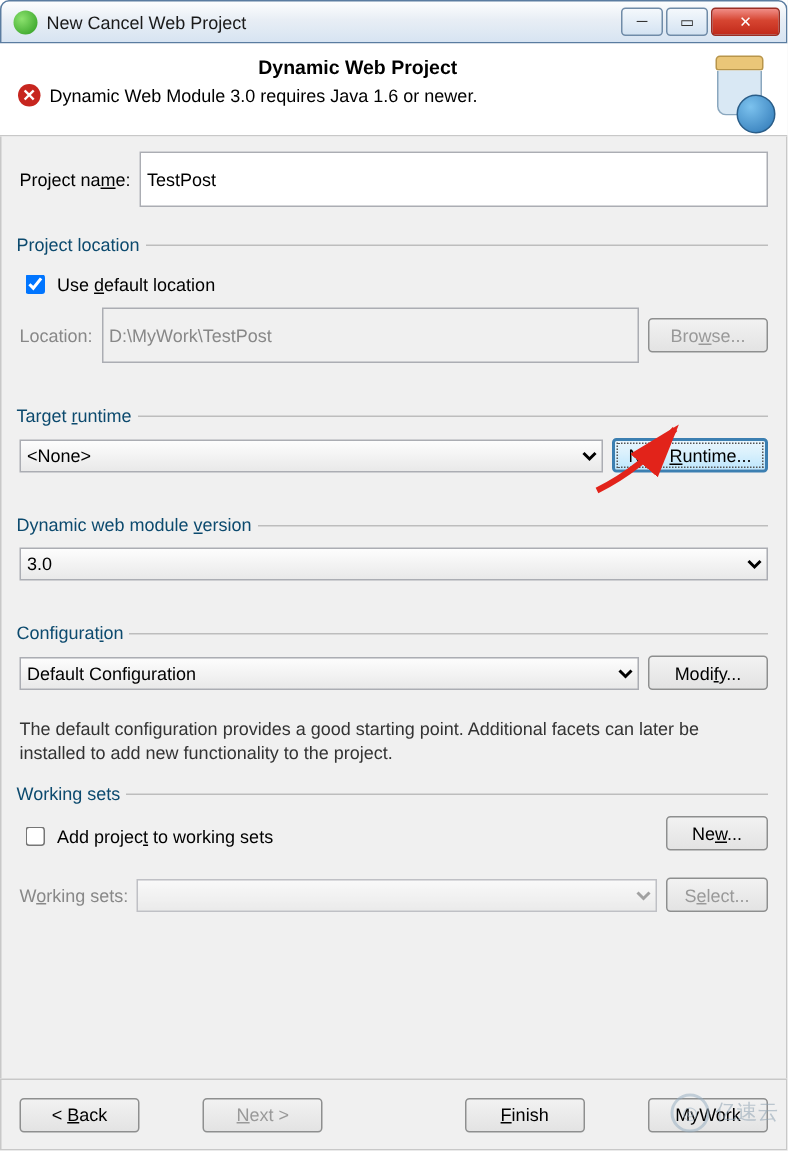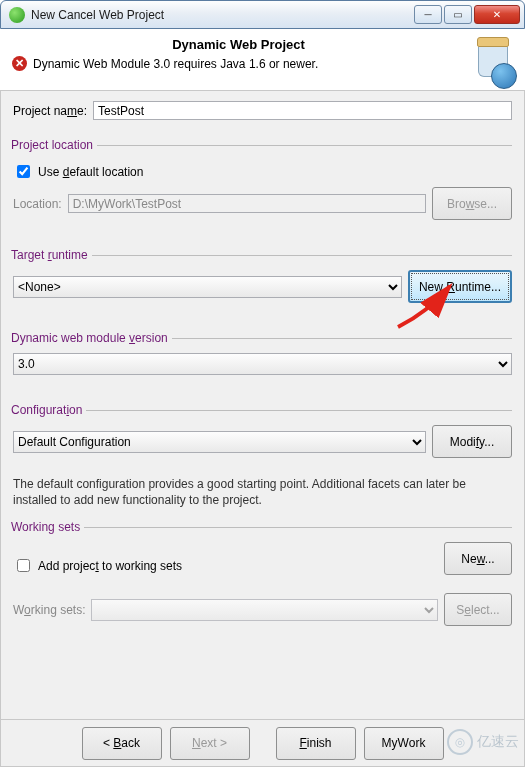--- a/index.html
+++ b/index.html
@@ -23,37 +23,37 @@
   .jar { position:absolute; right:4px; top:0; width:32px; height:40px; }
   .jar-lid { width:32px; height:10px; background:#eac678; border:1px solid #b8954a; border-radius:3px 3px 2px 2px; }
   .jar-body { width:30px; height:30px; margin:0 auto; background:#d9e8f4; border:1px solid #8aa7be; border-top:none; border-radius:0 0 6px 6px; position:relative; overflow:hidden; }
   .globe { position:absolute; right:-4px; bottom:-4px; width:26px; height:26px; border-radius:50%; background: radial-gradient(circle at 35% 30%, #7cc2ee, #2d76b5); border:1px solid #2a5d88; }
 
   
   .content { padding: 10px 12px 0 12px; background:#f0f0f0; height: calc(100% - 29px - 62px - 48px); overflow:hidden; border-left:1px solid #c8c8c8; border-right:1px solid #c8c8c8; }
   .row { display:flex; align-items:center; gap:6px; margin-bottom:18px; }
   .row label { white-space:nowrap; }
   .underline { text-decoration: underline; }
-  input.text { flex:1; height:19px; border:1px solid #abadb3; padding:0 4px; background:#fff; }
+  input.text { flex:1; height:37px; border:1px solid #abadb3; padding:0 4px; background:#fff; }
   input.text:disabled { background:#f0f0f0; color:#888; }
   select { flex:1; height:22px; border:1px solid #abadb3; background:linear-gradient(#fdfdfd,#e9e9e9); }
-  button.push { height:33px; min-width:80px; padding:0 10px; border:1px solid #8e8f8f; border-radius:3px; background:linear-gradient(#f2f2f2,#e3e3e3); }
+  button.push { height:23px; min-width:80px; padding:0 10px; border:1px solid #8e8f8f; border-radius:3px; background:linear-gradient(#f2f2f2,#e3e3e3); }
   button.push.focus { border:2px solid #3c7fb1; padding:0 9px; background:linear-gradient(#eaf6fd,#d9f0fc 45%,#bee6fd); outline:1px dotted #555; outline-offset:-4px; }
   button.push:disabled { color:#999; }
   button.push.small { min-width:68px; }
 
   fieldset.group { border:none; border-top:1px solid #bdbdbd; margin:8px 0 4px 0; padding:8px 0 2px 0; }
-  fieldset.group > legend { padding:0 4px 0 0; color:#701a75; margin-left:-2px; }
+  fieldset.group > legend { padding:0 4px 0 0; color:#0c4a6e; margin-left:-2px; }
 
   .check-row { display:flex; align-items:center; gap:5px; margin:2px 0 6px 0; }
   .check-row input[type=checkbox]{ width:13px; height:13px; }
   .desc { color:#333; line-height:1.35; margin:4px 0 2px 0; }
 
   
-  .footer { position:absolute; left:0; right:0; bottom:0; height:48px; background:#f0f0f0; border:1px solid #c8c8c8; border-top:1px solid #c8c8c8; display:flex; align-items:center; justify-content:center; gap:8px; padding:14px 12px; }
+  .footer { position:absolute; left:0; right:0; bottom:0; height:48px; background:#f0f0f0; border:1px solid #c8c8c8; border-top:1px solid #c8c8c8; display:flex; align-items:center; justify-content:space-between; gap:8px; padding:14px 12px; }
 
   
   .arrow { position:absolute; left:388px; top:282px; pointer-events:none; }
   .arrow svg { overflow:visible; }
 
   
   .watermark { position:absolute; right:6px; bottom:12px; display:flex; align-items:center; gap:4px; opacity:0.55; pointer-events:none; }
   .wm-logo { width:26px; height:26px; border-radius:50%; border:2px solid #9bb2c4; display:flex; align-items:center; justify-content:center; color:#9bb2c4; font-size:12px; }
   .wm-text { color:#8fa3b3; font-size:14px; }
 

